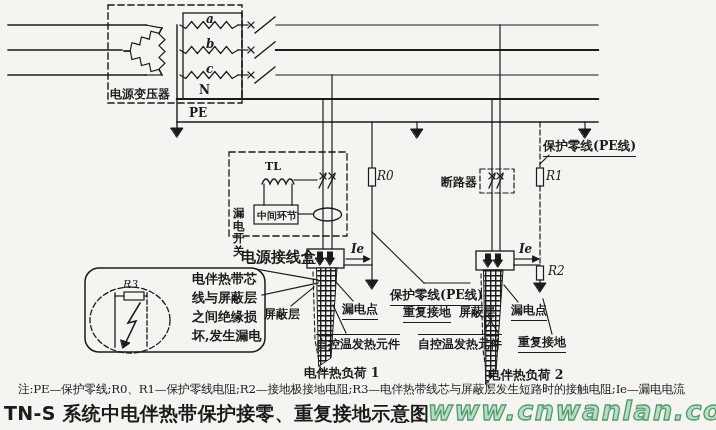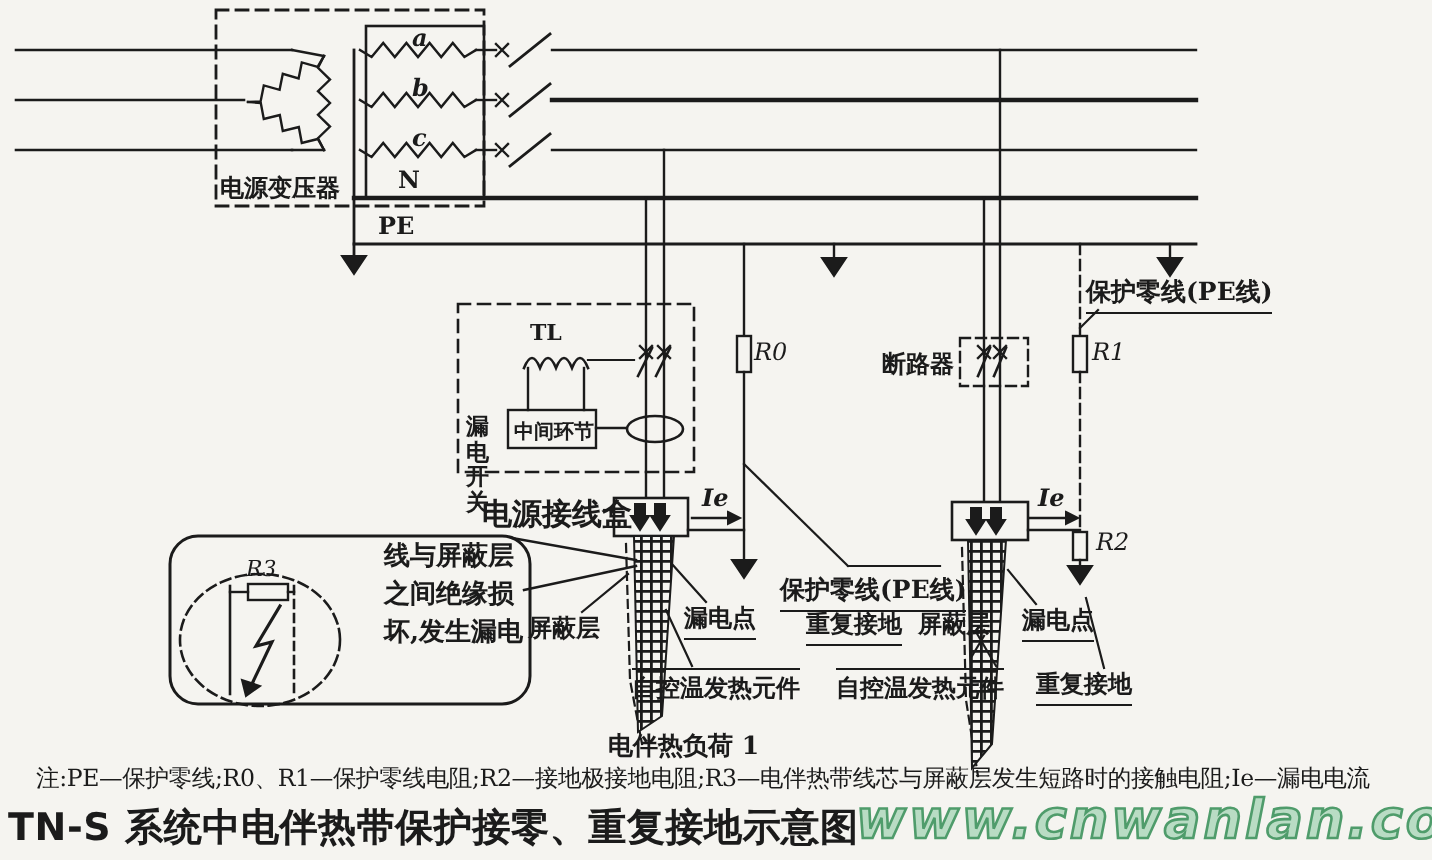--- a/index.html
+++ b/index.html
@@ -191,22 +191,24 @@
 <div class="lbl b u" style="left:342px;top:301px;font-size:12px;">漏电点</div>
 <div class="lbl b u" style="left:390px;top:287px;font-size:12.5px;">保护零线(PE线)</div>
 <div class="lbl b u" style="left:403px;top:304px;font-size:12px;">重复接地</div>
 <div class="lbl b" style="left:459px;top:304px;font-size:12px;">屏蔽层</div>
 <div class="lbl b u" style="left:511px;top:302px;font-size:12px;">漏电点</div>
 
 <div class="lbl b o" style="left:316px;top:334px;font-size:12px;">自控温发热元件</div>
 <div class="lbl b o" style="left:418px;top:334px;font-size:12px;">自控温发热元件</div>
 <div class="lbl b u" style="left:518px;top:334px;font-size:12px;">重复接地</div>
 <div class="lbl b" style="left:304px;top:365px;font-size:12.5px;">电伴热负荷 1</div>
+<div class="lbl b" style="left:488px;top:367px;font-size:12.5px;">电伴热负荷 2</div>
 
 <div class="lbl b" style="left:192px;top:269px;font-size:13px;">
+  <div class="callout-line">电伴热带芯</div>
   <div class="callout-line">线与屏蔽层</div>
   <div class="callout-line">之间绝缘损</div>
   <div class="callout-line">坏,发生漏电</div>
 </div>
 <div class="lbl i" style="left:123px;top:278px;font-size:11px;">R3</div>
 
 <div class="lbl note" style="left:18px;top:382px;">注:PE—保护零线;R0、R1—保护零线电阻;R2—接地极接地电阻;R3—电伴热带线芯与屏蔽层发生短路时的接触电阻;Ie—漏电电流</div>
 <div class="lbl title" style="left:4px;top:401px;">TN-S 系统中电伴热带保护接零、重复接地示意图</div>
 <div class="lbl watermark" style="left:428px;top:395px;">www.cnwanlan.com</div>
 

